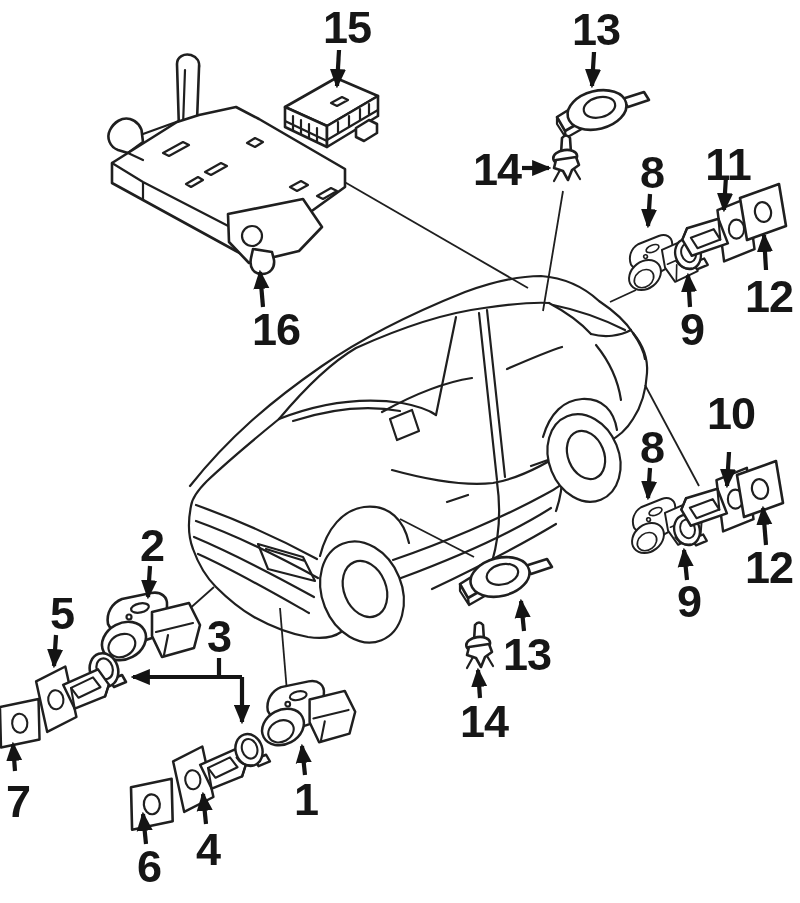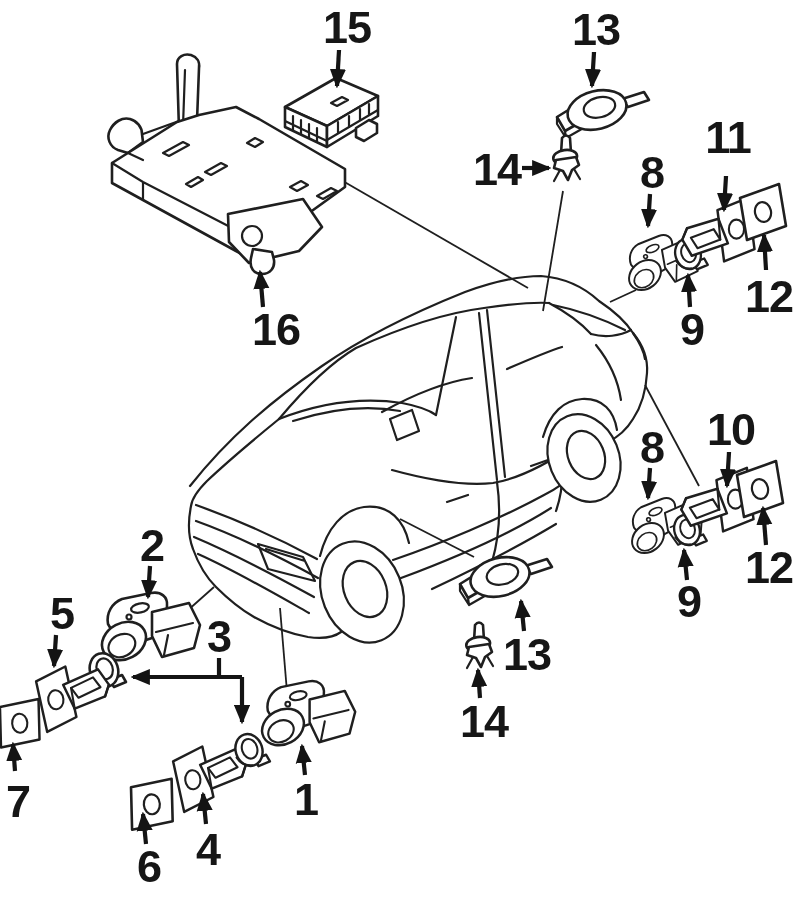--- a/index.html
+++ b/index.html
@@ -191,26 +191,26 @@
     <path class="arrow" d="M219,658 L219,677"></path>
     <path class="arrow" d="M242,677 L133,677" marker-end="url(#ah)"></path>
     <path class="arrow" d="M242,677 L242,722" marker-end="url(#ah)"></path>
   </g>
 </svg>
 
   <div class="plabel" style="left:347px;top:27px">15</div>
   <div class="plabel" style="left:596px;top:29px">13</div>
   <div class="plabel" style="left:497px;top:169px">14</div>
   <div class="plabel" style="left:652px;top:172px">8</div>
-  <div class="plabel" style="left:728px;top:137px">11</div>
+  <div class="plabel" style="left:728px;top:164px">11</div>
   <div class="plabel" style="left:769px;top:296px">12</div>
   <div class="plabel" style="left:692px;top:329px">9</div>
   <div class="plabel" style="left:276px;top:329px">16</div>
   <div class="plabel" style="left:652px;top:447px">8</div>
-  <div class="plabel" style="left:731px;top:429px">10</div>
+  <div class="plabel" style="left:731px;top:413px">10</div>
   <div class="plabel" style="left:769px;top:567px">12</div>
   <div class="plabel" style="left:689px;top:601px">9</div>
   <div class="plabel" style="left:527px;top:654px">13</div>
   <div class="plabel" style="left:484px;top:721px">14</div>
   <div class="plabel" style="left:152px;top:545px">2</div>
   <div class="plabel" style="left:62px;top:613px">5</div>
   <div class="plabel" style="left:219px;top:636px">3</div>
   <div class="plabel" style="left:18px;top:801px">7</div>
   <div class="plabel" style="left:149px;top:866px">6</div>
   <div class="plabel" style="left:208px;top:849px">4</div>

